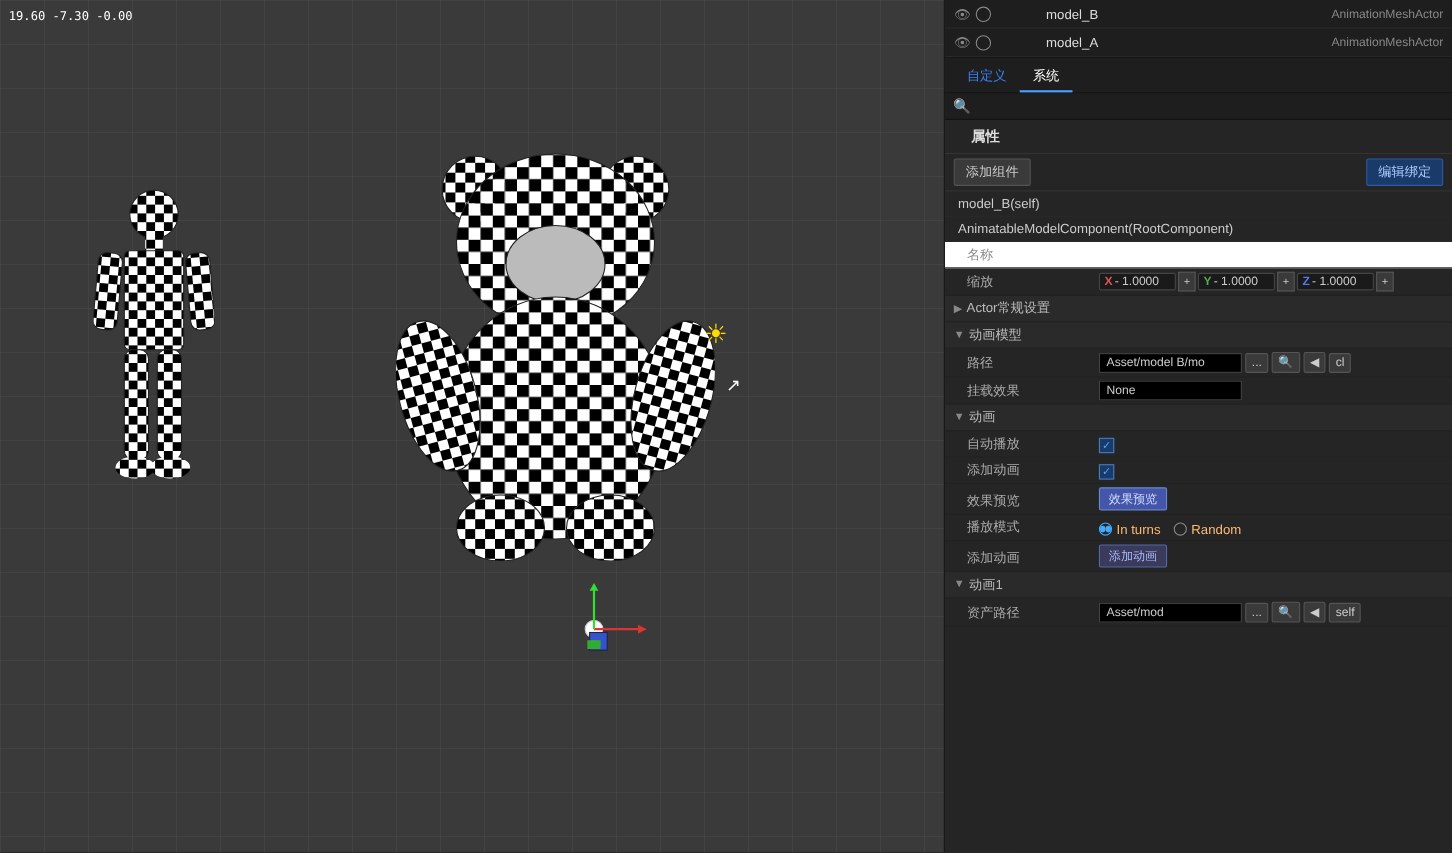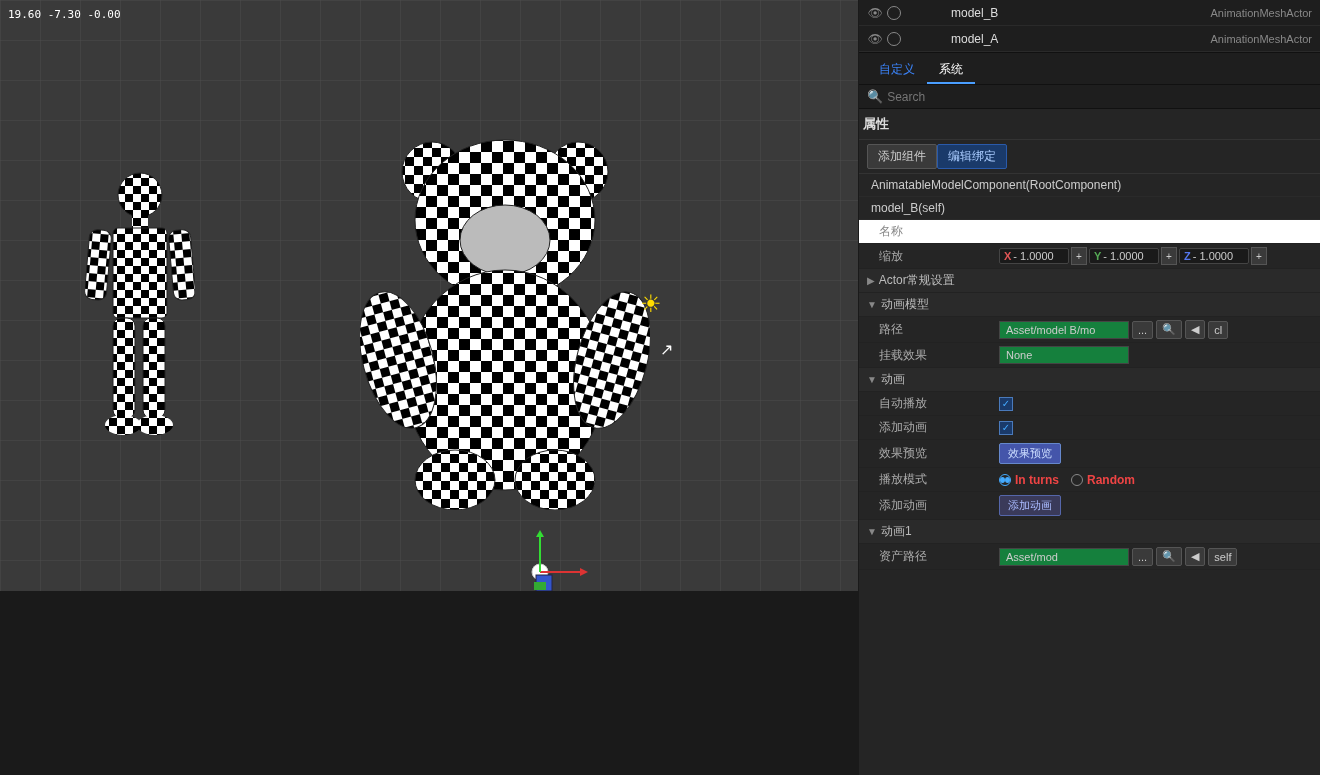--- a/index.html
+++ b/index.html
@@ -10,21 +10,21 @@
       font-family: 'Microsoft YaHei', 'SimHei', Arial, sans-serif;
       font-size: 12px;
       color: #cccccc;
       overflow: hidden;
       display: flex;
     }
 
     
     .viewport {
       flex: 0 0 858px;
-      height: 591px;
+      height: 775px;
       position: relative;
       background: #2a2a2a;
       overflow: hidden;
     }
 
     
     .grid-bg {
       position: absolute;
       top: 0; left: 0; right: 0; bottom: 0;
       background-color: #3a3a3a;
@@ -208,36 +208,36 @@
     .properties-section {
       flex: 1;
       overflow-y: auto;
       background: #252525;
     }
 
     .section-header {
       display: flex;
       align-items: center;
       justify-content: space-between;
-      padding: 6px 4px;
+      padding: 6px 24px;
       background: #252525;
       border-bottom: 1px solid #333;
     }
 
     .section-title {
       font-size: 13px;
       font-weight: bold;
       color: #ddd;
     }
 
     
     .toolbar-row {
       display: flex;
       align-items: center;
-      justify-content: flex-start;
+      justify-content: space-between;
       padding: 4px 8px;
       border-bottom: 1px solid #333;
     }
 
     .btn-primary {
       background: #3a3a3a;
       border: 1px solid #555;
       color: #ccc;
       padding: 3px 10px;
       font-size: 12px;
@@ -280,21 +280,21 @@
       font-size: 10px;
     }
 
     .prop-group-header .label {
       color: #bbb;
       font-size: 12px;
     }
 
     .prop-row {
       display: flex;
-      align-items: center;
+      align-items: flex-end;
       padding: 3px 8px 3px 20px;
       border-bottom: 1px solid #222;
       min-height: 24px;
     }
 
     .prop-row .prop-name {
       flex: 0 0 120px;
       color: #aaa;
       font-size: 12px;
     }
@@ -364,21 +364,21 @@
 
     
     .asset-path-row {
       display: flex;
       align-items: center;
       gap: 3px;
       flex: 1;
     }
 
     .asset-input {
-      background: #15803d;
+      background: #000000;
       border: 1px solid #444;
       color: #ccc;
       font-size: 11px;
       padding: 2px 6px;
       flex: 1;
       max-width: 130px;
       overflow: hidden;
       white-space: nowrap;
       text-overflow: ellipsis;
     }
@@ -455,22 +455,21 @@
     .radio-circle.selected::after {
       content: '';
       width: 6px;
       height: 6px;
       border-radius: 50%;
       background: #4af;
     }
 
     .radio-label {
       font-size: 12px;
-      color: #ef4444;
-      font-weight: bold;
+      color: #fdba74;
     }
 
     
     .add-anim-btn {
       background: #3a3a5a;
       border: 1px solid #5566aa;
       color: #aabbff;
       padding: 2px 8px;
       font-size: 11px;
       cursor: pointer;
@@ -607,36 +606,35 @@
     </div>
   </div>
 
   <div class="panel-tabs">
     <div class="panel-tab">自定义</div>
     <div class="panel-tab active">系统</div>
   </div>
 
   <div class="search-bar">
     <span class="search-icon">🔍</span>
-    <input class="search-input" type="text" placeholder="Search" style="">
   </div>
 
   <div class="properties-section">
 
     <div class="section-header">
       <span class="section-title">属性</span>
     </div>
 
     <div class="toolbar-row">
       <button class="btn-primary">添加组件</button>
       <button class="btn-blue">编辑绑定</button>
     </div>
 
+    <div class="component-item">model_B(self)</div>
     <div class="component-item">AnimatableModelComponent(RootComponent)</div>
-    <div class="component-item">model_B(self)</div>
 
     <div class="col-headers">
       <span class="col-name">名称</span>
     </div>
 
     <div class="prop-row">
       <span class="prop-name">缩放</span>
       <div class="prop-value">
         <div class="xyz-group">
           <div class="xyz-input">

